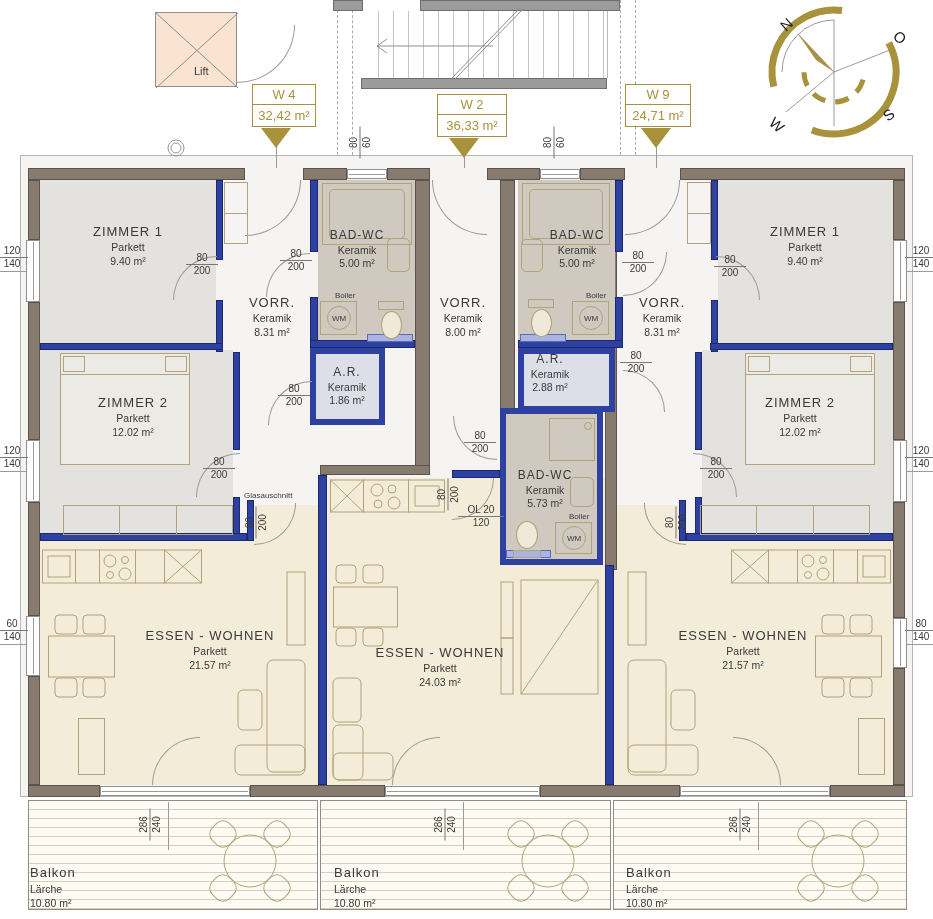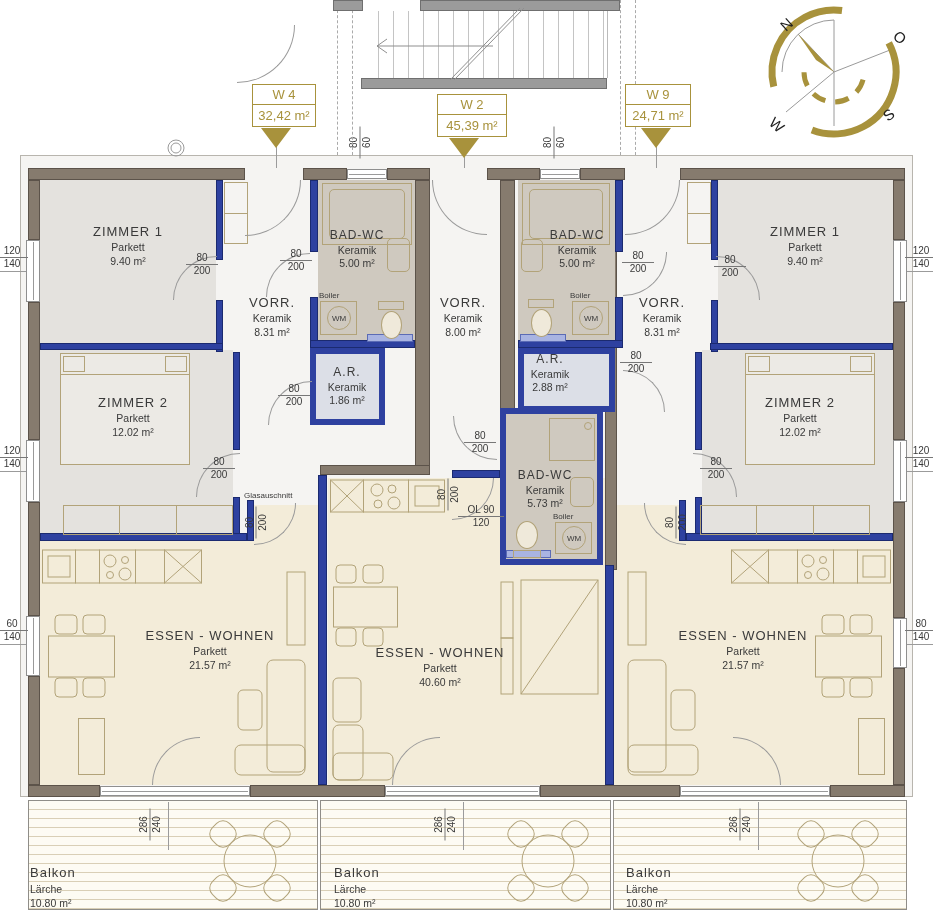--- a/index.html
+++ b/index.html
@@ -32,21 +32,21 @@
   .bn{font-size:13px;letter-spacing:1px;}
   .bm,.ba{font-size:10.5px;}
   .wbox{position:absolute;border:1.5px solid #a8923c;background:#fff;color:#a8923c;
         text-align:center;font-size:13px;z-index:30;}
   .wrow1{padding:2px 4px;border-bottom:1.5px solid #a8923c;}
   .wrow2{padding:3px 4px;}
   .tri{position:absolute;width:0;height:0;border-left:15px solid transparent;
        border-right:15px solid transparent;border-top:20px solid #a8923c;z-index:30;}
   .dash{position:absolute;width:0;border-left:1px dashed #aaa;}
   .sill{position:absolute;background:#a9b4e2;border:1px solid #5b6bb5;box-sizing:border-box;}
-  .boiler-t{position:absolute;font-size:8px;color:#3a3a3a;}
+  .boiler-t{position:absolute;font-size:8px;color:#3a3a3a;padding-left:16px;}
   .wm{position:absolute;border:1px solid #b2a379;border-radius:50%;font-size:8px;
       display:flex;align-items:center;justify-content:center;color:#3a3a3a;box-sizing:border-box;}
   .glas{position:absolute;font-size:8px;color:#3a3a3a;}
   .oval{border-radius:50%;}
   .rr{border-radius:5px;}
   .frame{position:absolute;border:1px solid #b8b5ae;box-sizing:border-box;}
   .treads{position:absolute;background:repeating-linear-gradient(90deg,#c4c4c4 0 1px,transparent 1px 15px);}
   .balc{position:absolute;background:repeating-linear-gradient(180deg,#fdfbf3 0 8px,#d9cfb6 8px 9px);
         border:1px solid #8f8d88;box-sizing:border-box;}
   .bdiv{position:absolute;background:#fff;border-left:1px solid #8f8d88;border-right:1px solid #8f8d88;}
@@ -436,21 +436,21 @@
     <div class="ra">8.00 m²</div>
   </div>
   <div class="rlabel" style="left:485px;top:468px">
     <div class="rn" style="font-size:12px">BAD-WC</div>
     <div class="rm">Keramik</div>
     <div class="ra">5.73 m²</div>
   </div>
   <div class="rlabel" style="left:370px;top:645px;width:140px">
     <div class="rn">ESSEN - WOHNEN</div>
     <div class="rm">Parkett</div>
-    <div class="ra">40.60 m²</div>
+    <div class="ra">24.03 m²</div>
   </div>
   <div class="rlabel" style="left:517px;top:228px">
     <div class="rn" style="font-size:12px">BAD-WC</div>
     <div class="rm">Keramik</div>
     <div class="ra">5.00 m²</div>
   </div>
   <div class="rlabel" style="left:490px;top:352px">
     <div class="rn" style="font-size:12px">A.R.</div>
     <div class="rm">Keramik</div>
     <div class="ra">2.88 m²</div>
@@ -529,21 +529,21 @@
   <div class="fd rot" style="left:344px;top:130px">
       <span class="a">80</span>
       <span class="b">60</span>
     </div>
   <div class="fd rot" style="left:538px;top:130px">
       <span class="a">80</span>
       <span class="b">60</span>
     </div>
 
   <div class="fd" style="left:458px;top:504px;width:46px">
-      <span class="a">OL 90</span>
+      <span class="a">OL 20</span>
       <span class="b">120</span>
     </div>
 
   <div class="glas" style="left:244px;top:491px">Glasauschnitt</div>
 
   <div class="fd" style="left:-4px;top:245px">
       <span class="a">120</span>
       <span class="b">140</span>
     </div>
   <div class="fd" style="left:-4px;top:445px">
@@ -571,20 +571,26 @@
   <i class="dimline" style="left:0;top:644px;width:26px"></i>
   <i class="dimline" style="left:907px;top:271px;width:26px"></i>
   <i class="dimline" style="left:907px;top:471px;width:26px"></i>
   <i class="dimline" style="left:907px;top:644px;width:26px"></i>
 
   <i class="dash" style="left:337px;top:0;height:155px"></i>
   <i class="dash" style="left:352px;top:0;height:155px"></i>
   <i class="dash" style="left:620px;top:0;height:155px"></i>
   <i class="dash" style="left:635px;top:0;height:155px"></i>
 
+  <div class="abs" style="left:155px;top:12px;width:82px;height:75px;background:#fbe3d2;border:1px solid #8f8f8f">
+    <svg style="left:0;top:0" width="82" height="75">
+      <path d="M0,0 L82,75 M82,0 L0,75" stroke="#8f8f8f" fill="none"></path>
+    </svg>
+    <div class="abs" style="left:38px;top:52px;font-size:11px">Lift</div>
+  </div>
   <svg style="left:166px;top:138px" width="20" height="20">
     <circle cx="10" cy="10" r="8" fill="none" stroke="#9a9a9a"></circle>
       <circle cx="10" cy="10" r="5" fill="none" stroke="#9a9a9a"></circle>
   </svg>
 
   <i class="gray" style="left:333px;top:0;width:30px;height:11px"></i>
   <i class="gray" style="left:420px;top:0;width:200px;height:11px"></i>
   <i class="treads" style="left:378px;top:11px;width:230px;height:67px;border-right:1px solid #bbb"></i>
   <i class="gray" style="left:361px;top:78px;width:246px;height:11px"></i>
   <svg style="left:333px;top:0" width="280" height="92">
@@ -596,21 +602,21 @@
   </svg>
 
   <div class="wbox" style="left:252px;top:84px;width:62px">
     <div class="wrow1">W 4</div>
     <div class="wrow2">32,42 m²</div>
   </div>
   <i class="tri" style="left:261px;top:128px"></i>
   <i class="dimline-v" style="left:276px;top:146px;height:22px"></i>
   <div class="wbox" style="left:437px;top:94px;width:68px">
     <div class="wrow1">W 2</div>
-    <div class="wrow2">45,39 m²</div>
+    <div class="wrow2">36,33 m²</div>
   </div>
   <i class="tri" style="left:449px;top:138px"></i>
   <i class="dimline-v" style="left:464px;top:156px;height:12px"></i>
   <div class="wbox" style="left:625px;top:84px;width:64px">
     <div class="wrow1">W 9</div>
     <div class="wrow2">24,71 m²</div>
   </div>
   <i class="tri" style="left:641px;top:128px"></i>
   <i class="dimline-v" style="left:656px;top:146px;height:22px"></i>
 

